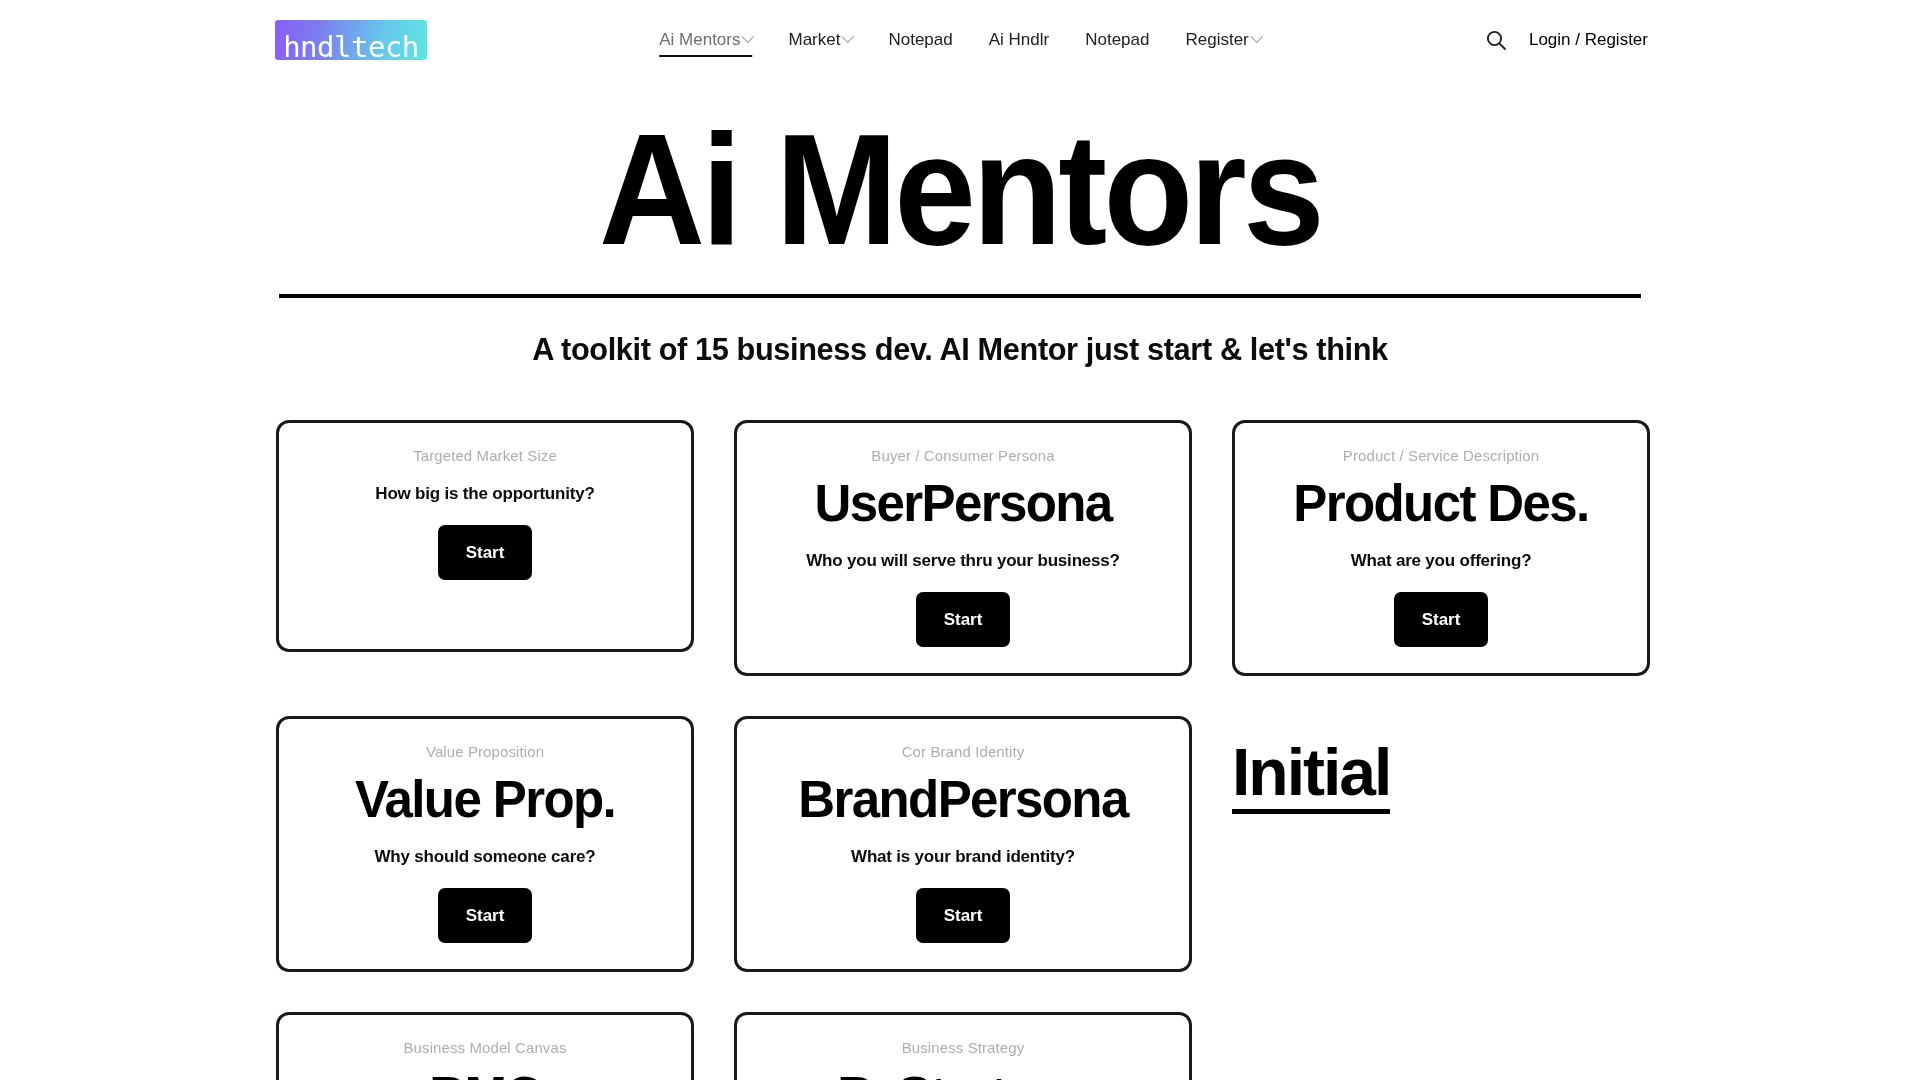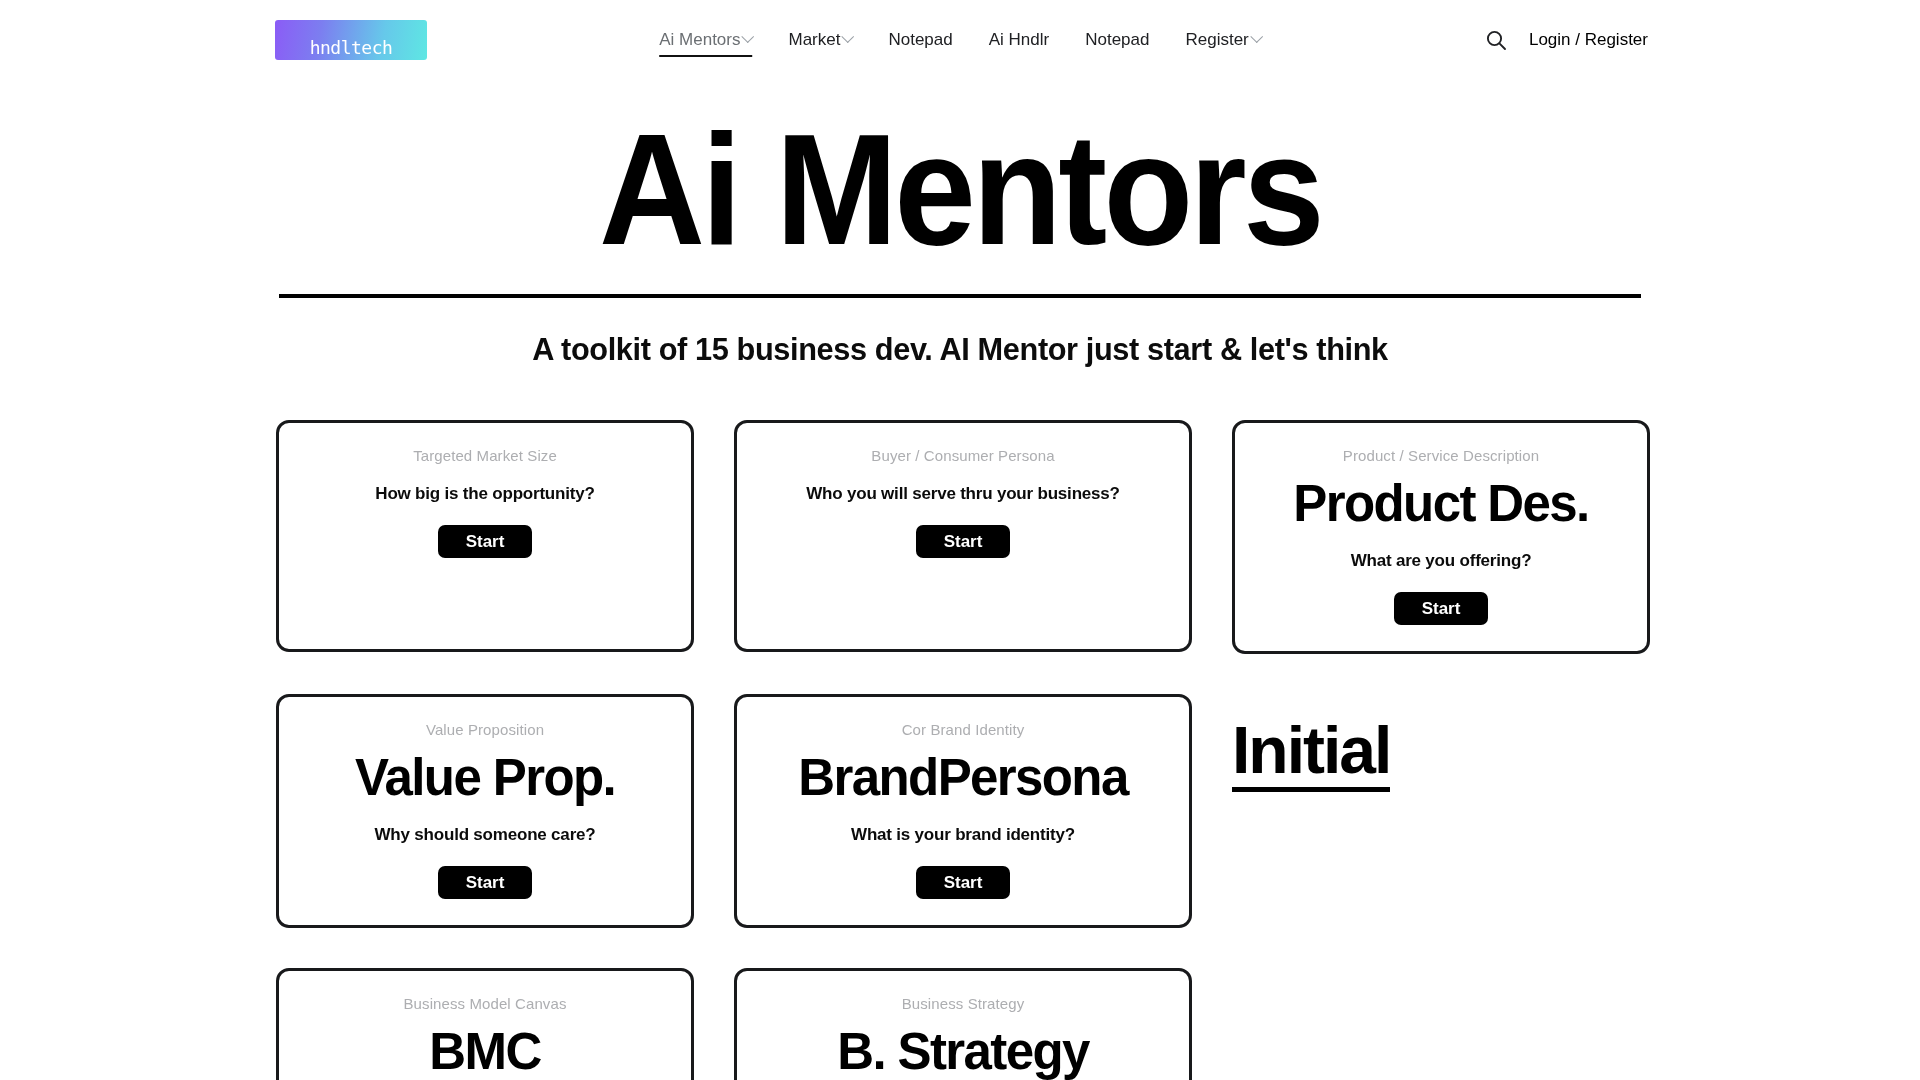--- a/index.html
+++ b/index.html
@@ -27,21 +27,21 @@
     border-radius: 3px;
     background: linear-gradient(100deg, #8b5cf6 0%, #7c7ef0 30%, #66c8ea 70%, #5ee7e3 100%);
     display: flex;
     align-items: center;
     justify-content: center;
     flex: none;
   }
   .logo-text {
     color: #ffffff;
     font-family: "DejaVu Sans Mono", monospace;
-    font-size: 18px;
+    font-size: 29px;
     font-weight: 400;
     letter-spacing: -0.5px;
     line-height: 1;
     margin-top: 16px;
   }
 
   .nav {
     position: absolute;
     left: 50%;
     transform: translateX(-50%);
@@ -195,21 +195,21 @@
   }
   .card-btn {
     margin-top: 21px;
     background: #000000;
     color: #ffffff;
     border: none;
     border-radius: 7px;
     font-family: "Liberation Sans", sans-serif;
     font-size: 17px;
     font-weight: 700;
-    padding: 8px 28px;
+    padding: 19px 28px;
     cursor: pointer;
     line-height: 1;
   }
 </style>
 </head>
 <body>
 
 <div class="header">
 
   <div class="logo">
@@ -263,20 +263,21 @@
     <div class="card">
       <div class="card-eyebrow">Targeted Market Size</div>
       <div class="card-question">How big is the opportunity?</div>
       <button class="card-btn">Start</button>
     </div>
   </div>
 
   <div class="grid-cell">
     <div class="card">
       <div class="card-eyebrow">Buyer / Consumer Persona</div>
+      <div class="card-title">UserPersona</div>
       <div class="card-question">Who you will serve thru your business?</div>
       <button class="card-btn">Start</button>
     </div>
   </div>
 
   <div class="grid-cell">
     <div class="card">
       <div class="card-eyebrow">Product / Service Description</div>
       <div class="card-title">Product Des.</div>
       <div class="card-question">What are you offering?</div>

